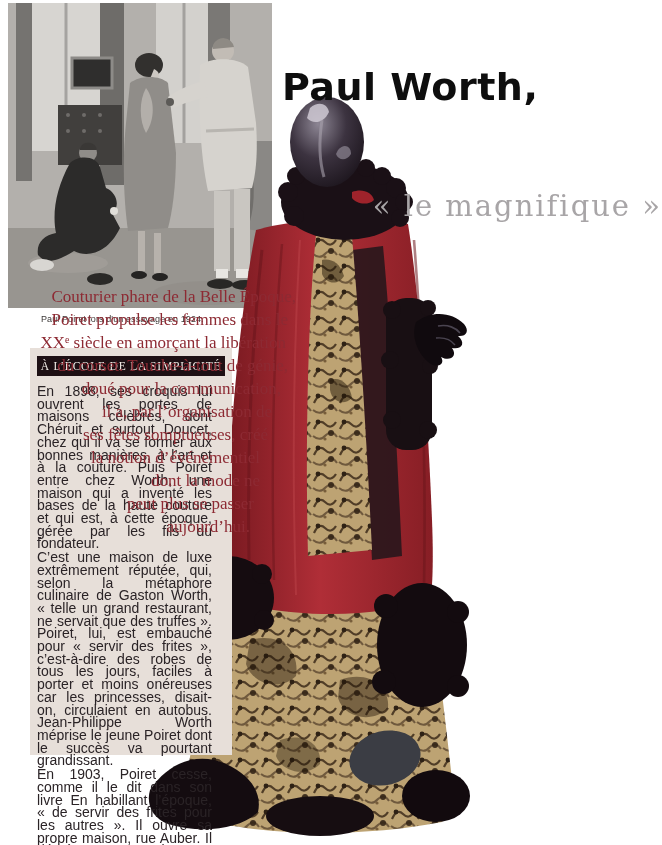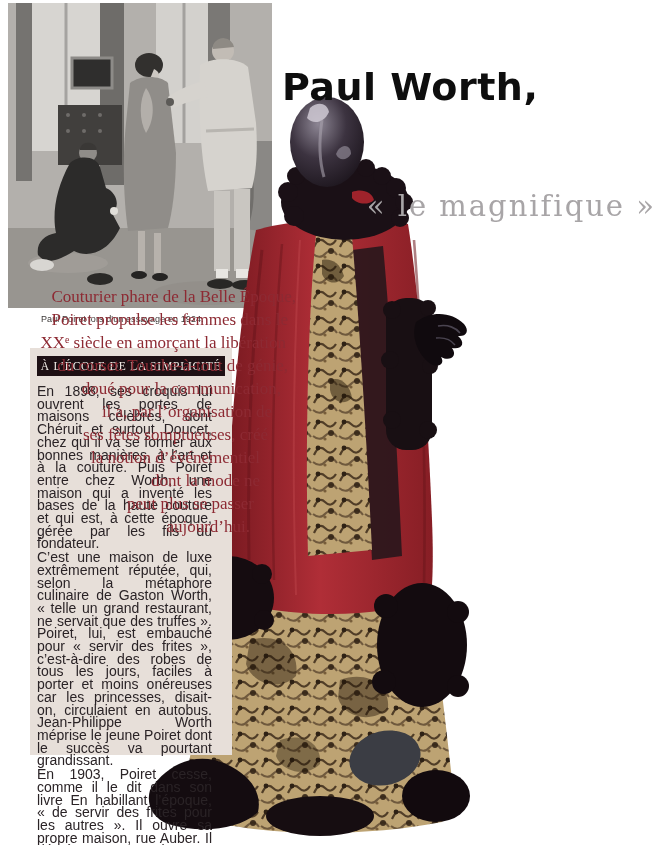--- a/index.html
+++ b/index.html
@@ -17,21 +17,21 @@
   }
   
   .title{
     position:absolute;left:282px;top:30px;width:370px;
     font-family:"DejaVu Sans",sans-serif;font-weight:700;
     font-size:38px;letter-spacing:.5px;color:#0e0e0e;
   }
   .subtitle{
     position:absolute;left:318px;top:84px;width:344px;
     font-family:"DejaVu Serif","Liberation Serif",serif;
-    font-size:29px;color:#a8a5a7;letter-spacing:2px;text-align:right;padding-right:6px;box-sizing:border-box;
+    font-size:29px;color:#a8a5a7;letter-spacing:2px;text-align:right;box-sizing:border-box;
   }
   
   .intro{
     position:absolute;right:4px;top:146px;width:300px;
     font-family:"Liberation Serif","DejaVu Serif",serif;
     font-size:17px;line-height:23px;color:#8d2a33;text-align:right;
   }
   .intro-line{white-space:nowrap;}
   .intro-line:nth-child(2){padding-right:8px;}
   .intro-line:nth-child(3){padding-right:10px;}

